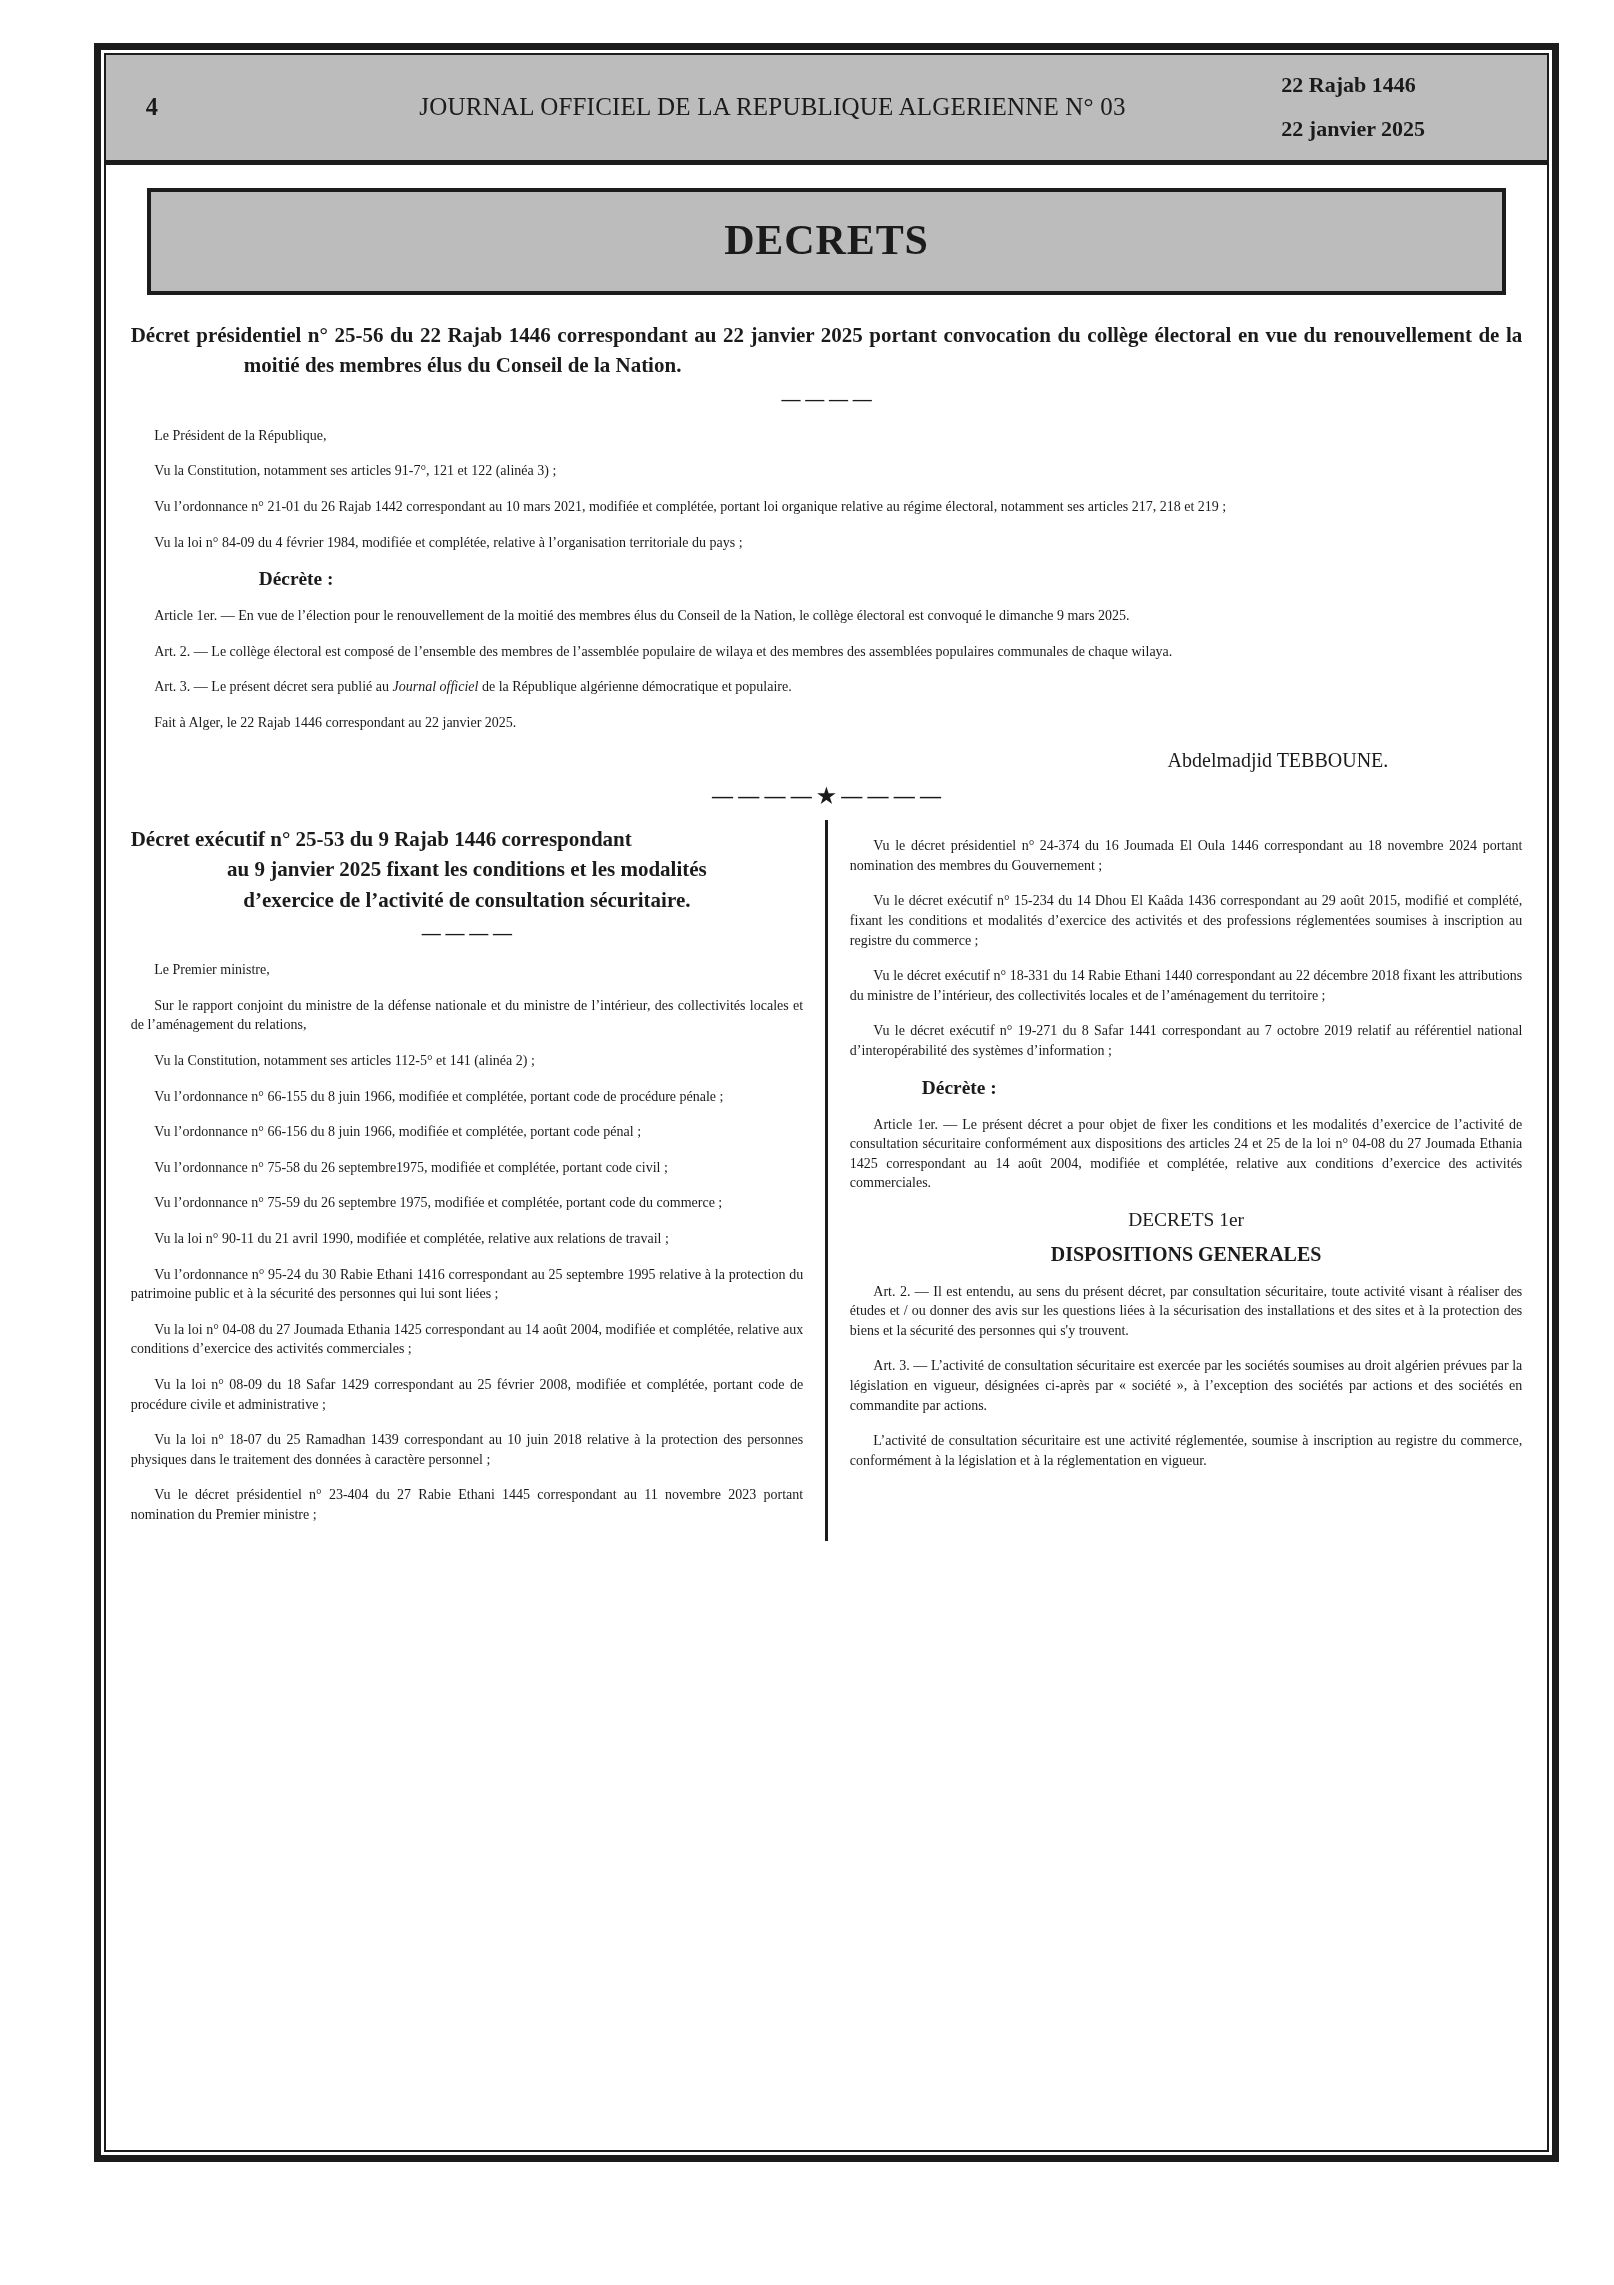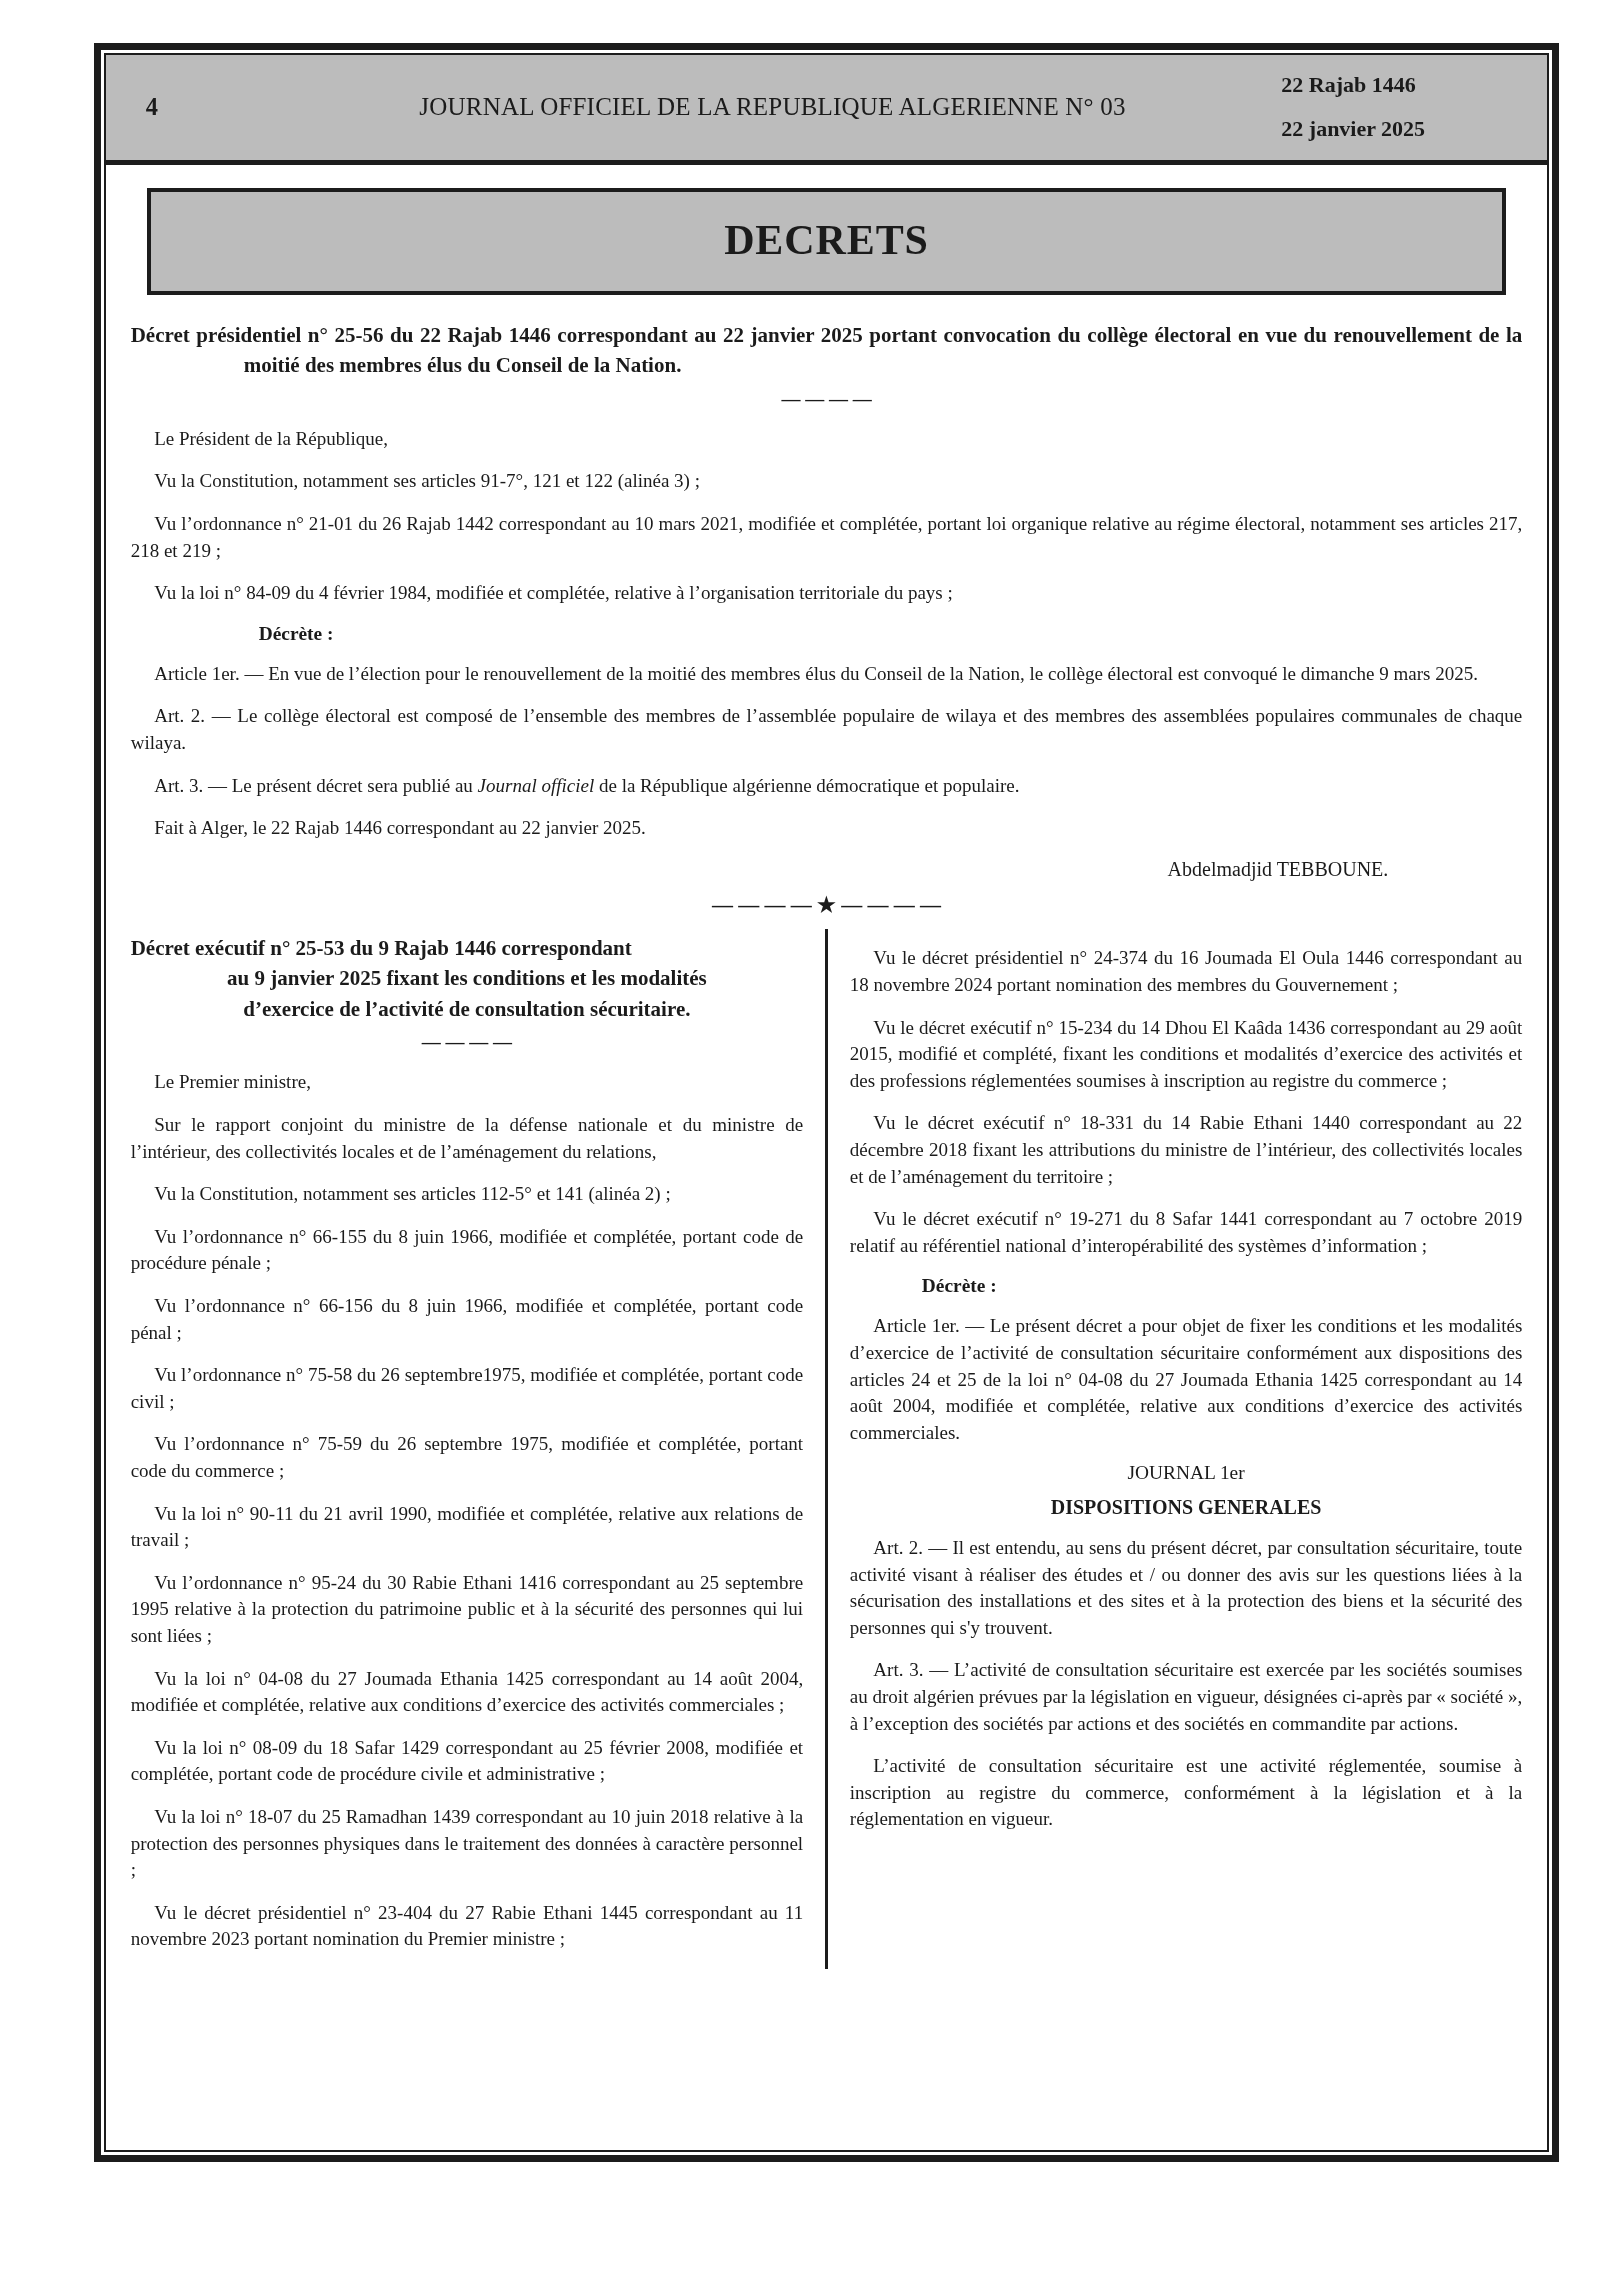--- a/index.html
+++ b/index.html
@@ -60,21 +60,21 @@
     text-align:justify;
     margin:25px 0 0;
     padding-left:113px;text-indent:-113px;
   }
   .sep{
     text-align:center;font-weight:bold;font-size:19px;
     margin:7.2px 0 3.6px;
   }
   .sep.star{font-size:21px;margin:12.7px 0 7.2px;}
   p.bp{
-    font-size:19px;line-height:1.4;
+    font-size:14px;line-height:1.4;
     text-align:justify;text-indent:23.5px;
     margin:16px 0;
   }
   .decrete{
     font-weight:bold;font-size:19.4px;
     margin:11.8px 0;text-indent:128px;
   }
   .decrete.incol{text-indent:72px;}
   .signature{
     text-align:right;padding-right:134px;
@@ -161,21 +161,21 @@
         <div class="col right">
           <p class="bp">Vu le décret présidentiel n° 24-374 du 16 Joumada El Oula 1446 correspondant au 18 novembre 2024 portant nomination des membres du Gouvernement ;</p>
           <p class="bp">Vu le décret exécutif n° 15-234 du 14 Dhou El Kaâda 1436 correspondant au 29 août 2015, modifié et complété, fixant les conditions et modalités d’exercice des activités et des professions réglementées soumises à inscription au registre du commerce ;</p>
           <p class="bp">Vu le décret exécutif n° 18-331 du 14 Rabie Ethani 1440 correspondant au 22 décembre 2018 fixant les attributions du ministre de l’intérieur, des collectivités locales et de l’aménagement du territoire ;</p>
           <p class="bp">Vu le décret exécutif n° 19-271 du 8 Safar 1441 correspondant au 7 octobre 2019 relatif au référentiel national d’interopérabilité des systèmes d’information ;</p>
 
           <p class="decrete incol">Décrète :</p>
 
           <p class="bp">Article 1er. — Le présent décret a pour objet de fixer les conditions et les modalités d’exercice de l’activité de consultation sécuritaire conformément aux dispositions des articles 24 et 25 de la loi n° 04-08 du 27 Joumada Ethania 1425 correspondant au 14 août 2004, modifiée et complétée, relative aux conditions d’exercice des activités commerciales.</p>
 
-          <div class="chapitre">JOURNAL 1er</div>
+          <div class="chapitre">DECRETS 1er</div>
           <div class="chapitre-title">DISPOSITIONS GENERALES</div>
 
           <p class="bp">Art. 2. — Il est entendu, au sens du présent décret, par consultation sécuritaire, toute activité visant à réaliser des études et / ou donner des avis sur les questions liées à la sécurisation des installations et des sites et à la protection des biens et la sécurité des personnes qui s'y trouvent.</p>
           <p class="bp">Art. 3. — L’activité de consultation sécuritaire est exercée par les sociétés soumises au droit algérien prévues par la législation en vigueur, désignées ci-après par « société », à l’exception des sociétés par actions et des sociétés en commandite par actions.</p>
           <p class="bp">L’activité de consultation sécuritaire est une activité réglementée, soumise à inscription au registre du commerce, conformément à la législation et à la réglementation en vigueur.</p>
         </div>
 
       </div>
 
     </main>

